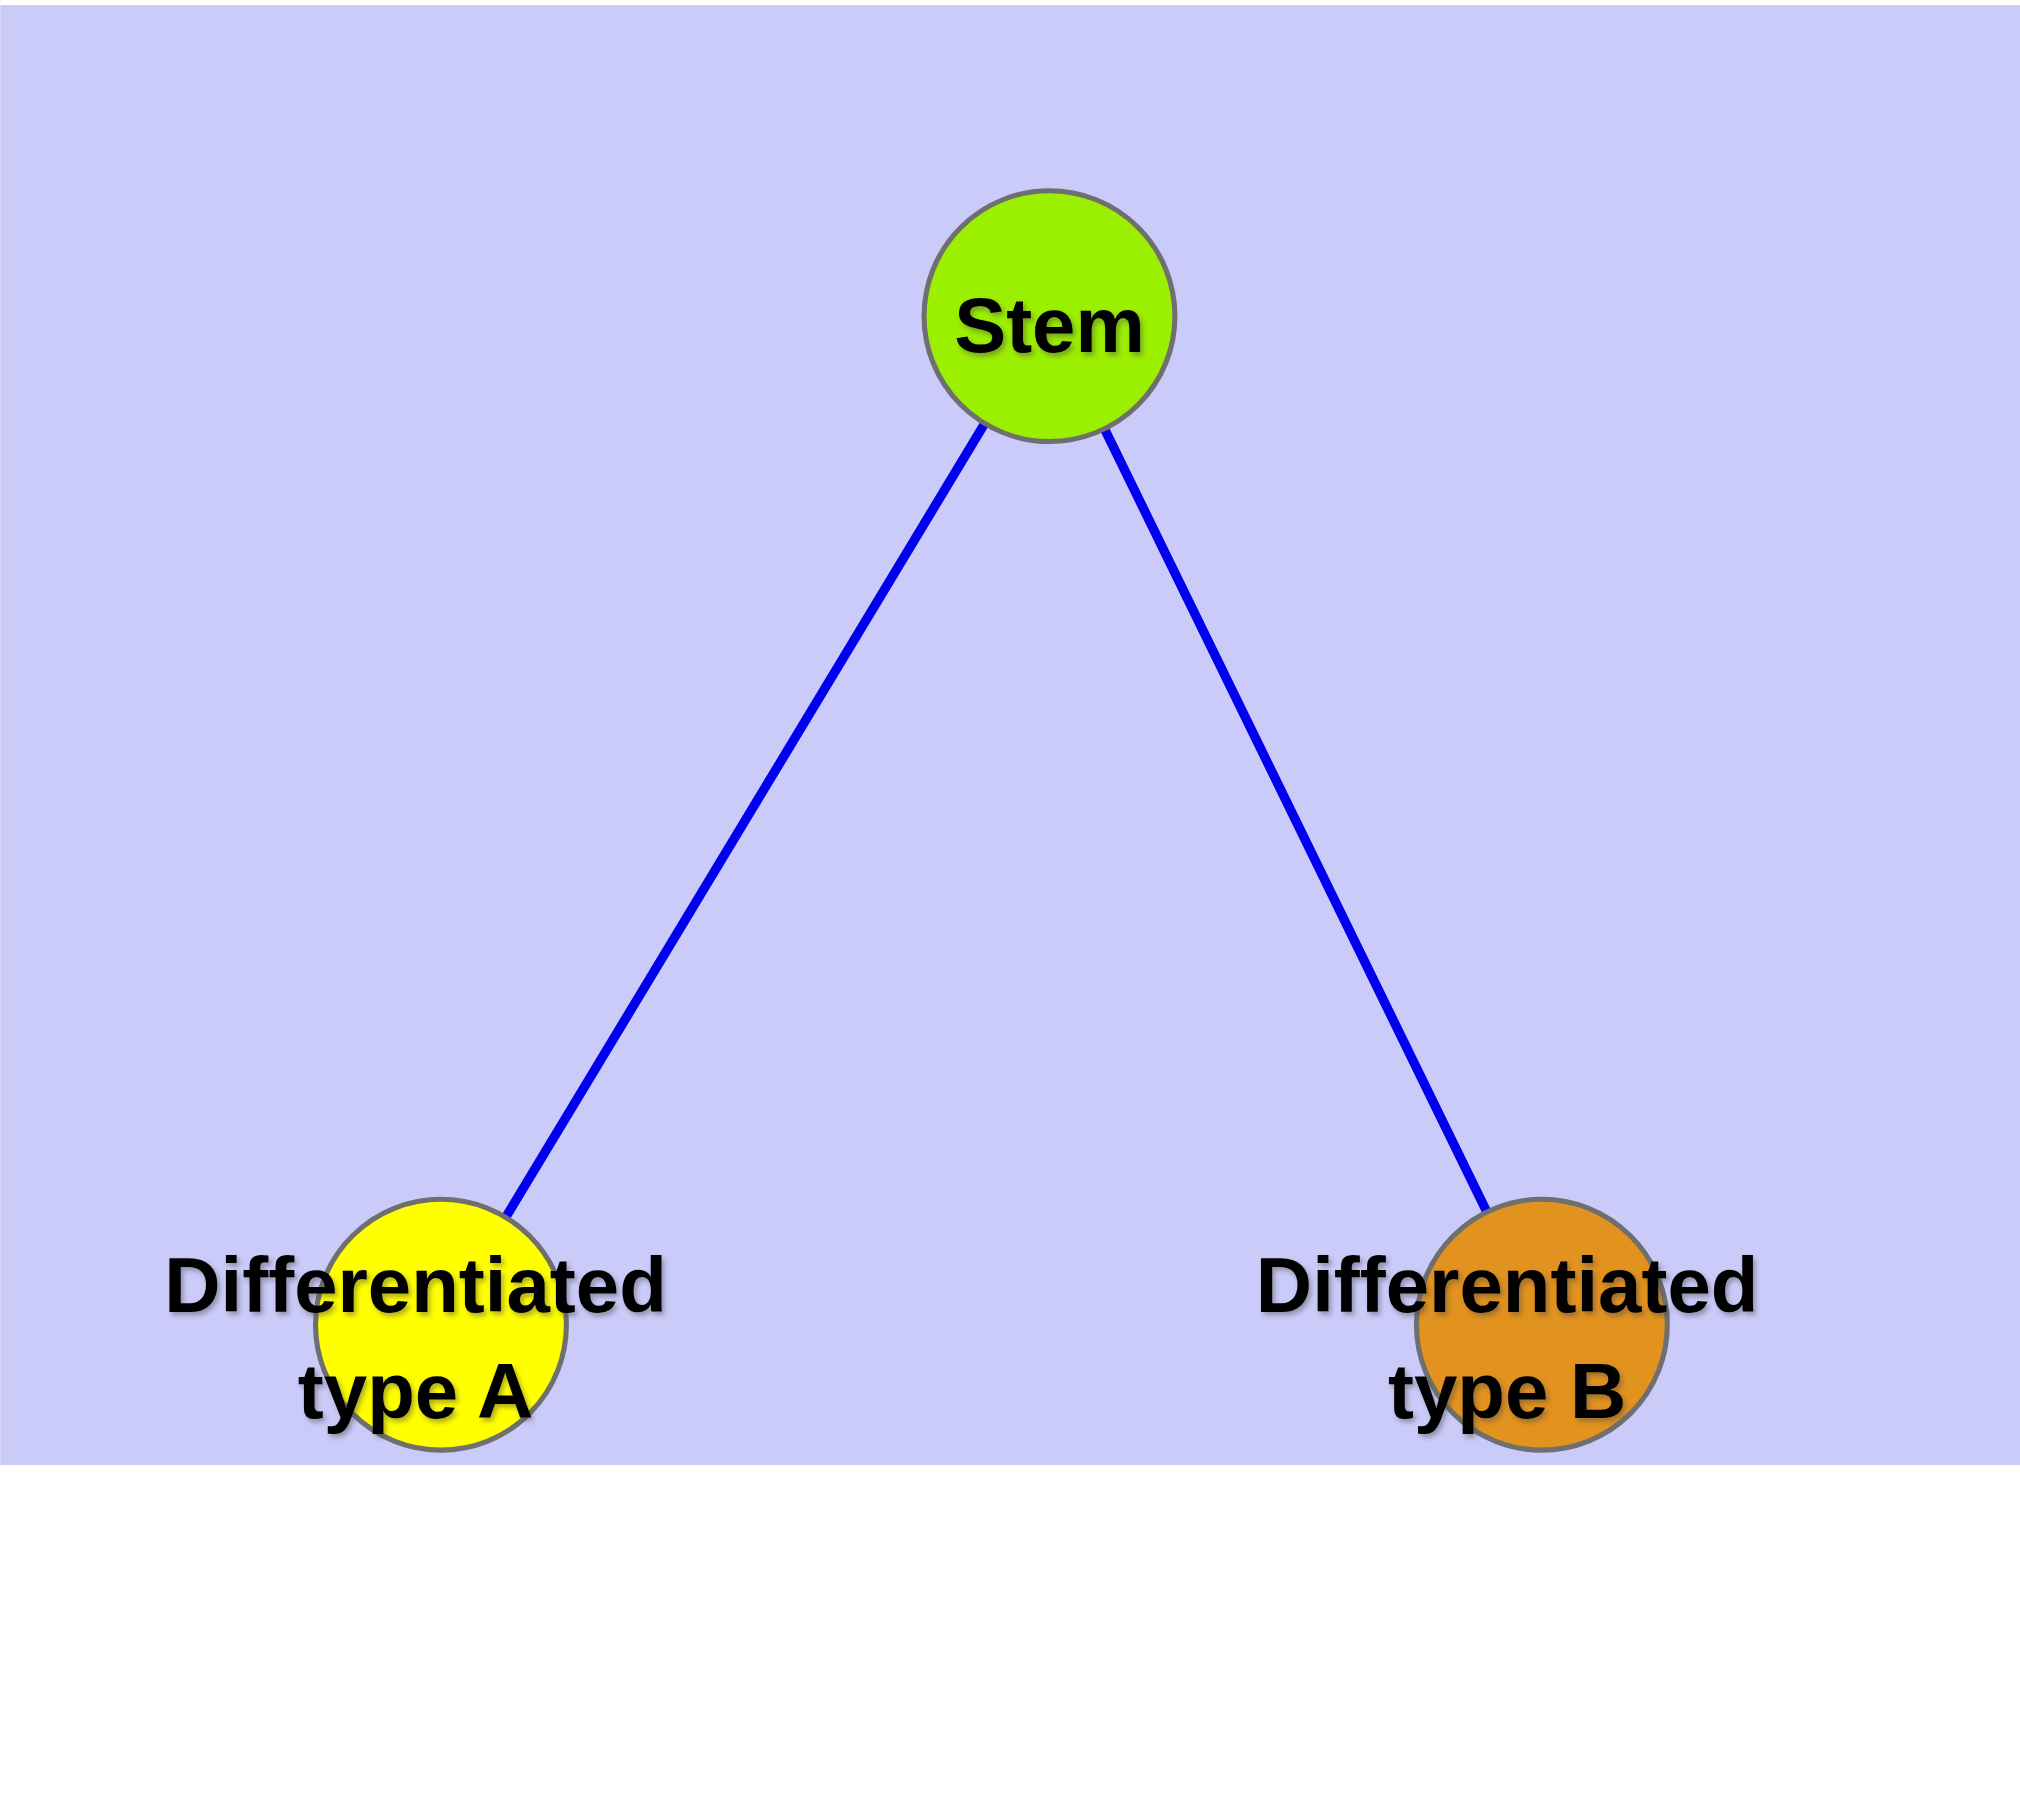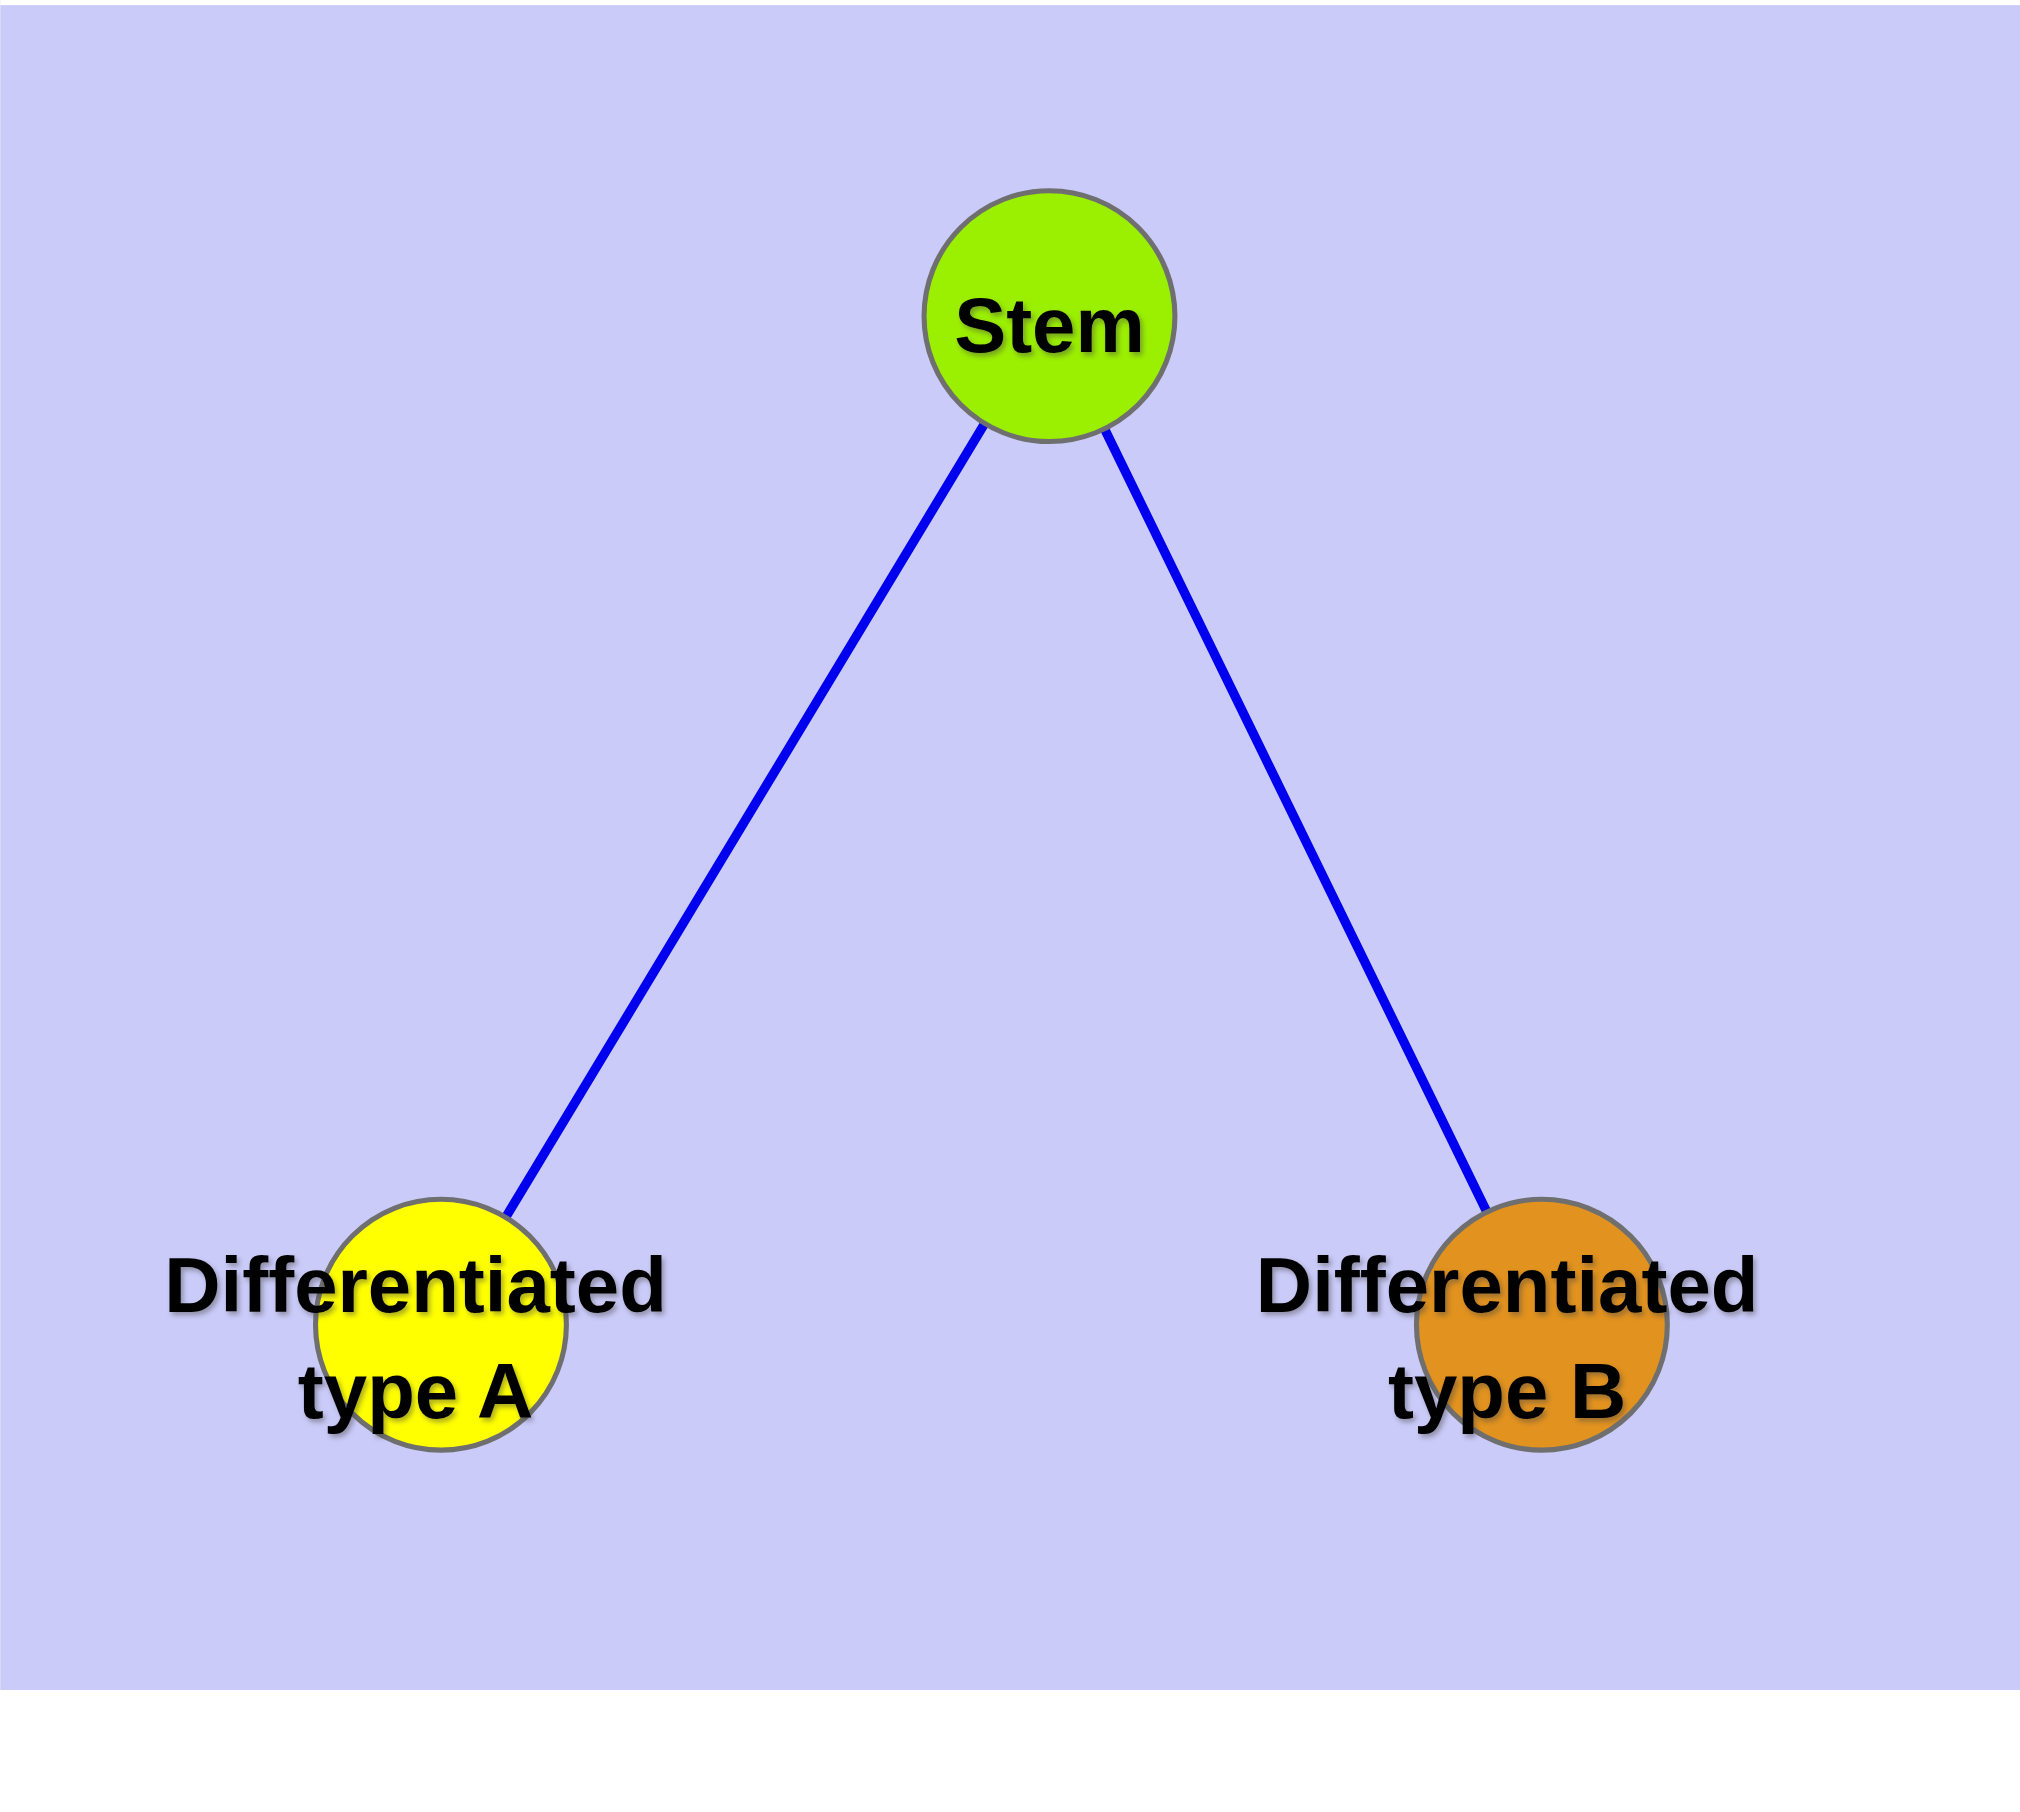--- a/index.html
+++ b/index.html
@@ -2,21 +2,21 @@
 <html style="font-size:13.6px"><head>
 <meta charset="utf-8">
 <style>
   html, body {
     margin: 0;
     padding: 0;
     background: #ffffff;
   }
   .stage {
     width: 2021px;
-    height: 1690px;
+    height: 1465px;
     position: relative;
   }
   svg.diagram {
     display: block;
     width: 2021px;
     height: 1812px;
   }
   .edge {
     stroke-width: 11;
     stroke-linecap: round;

